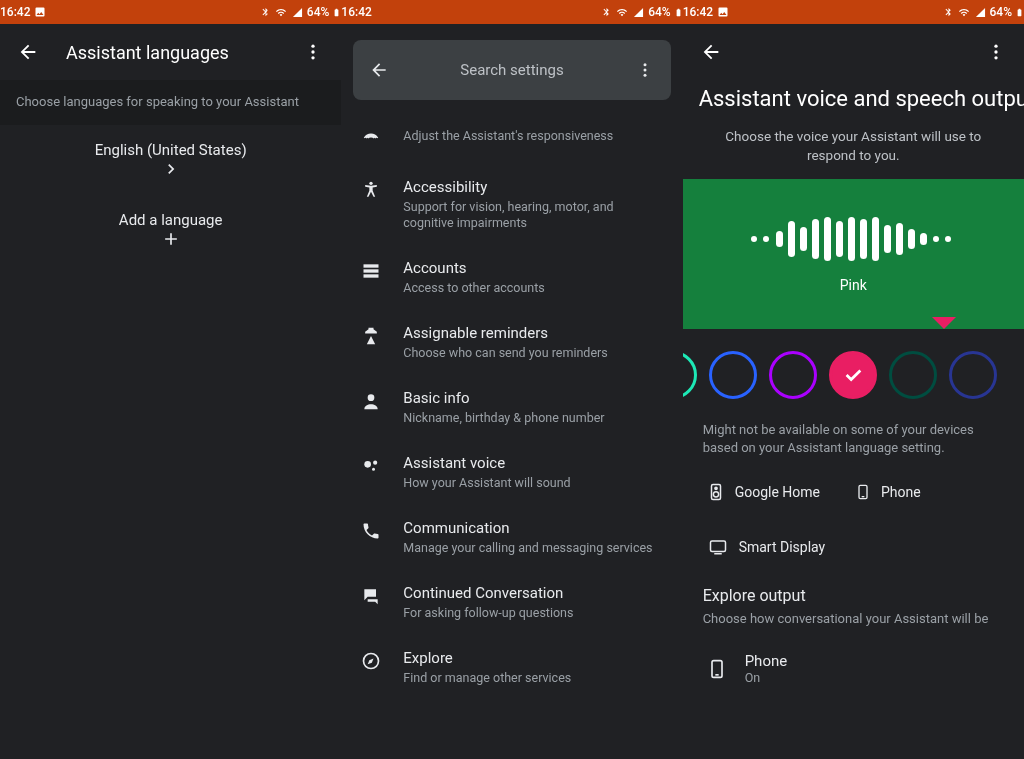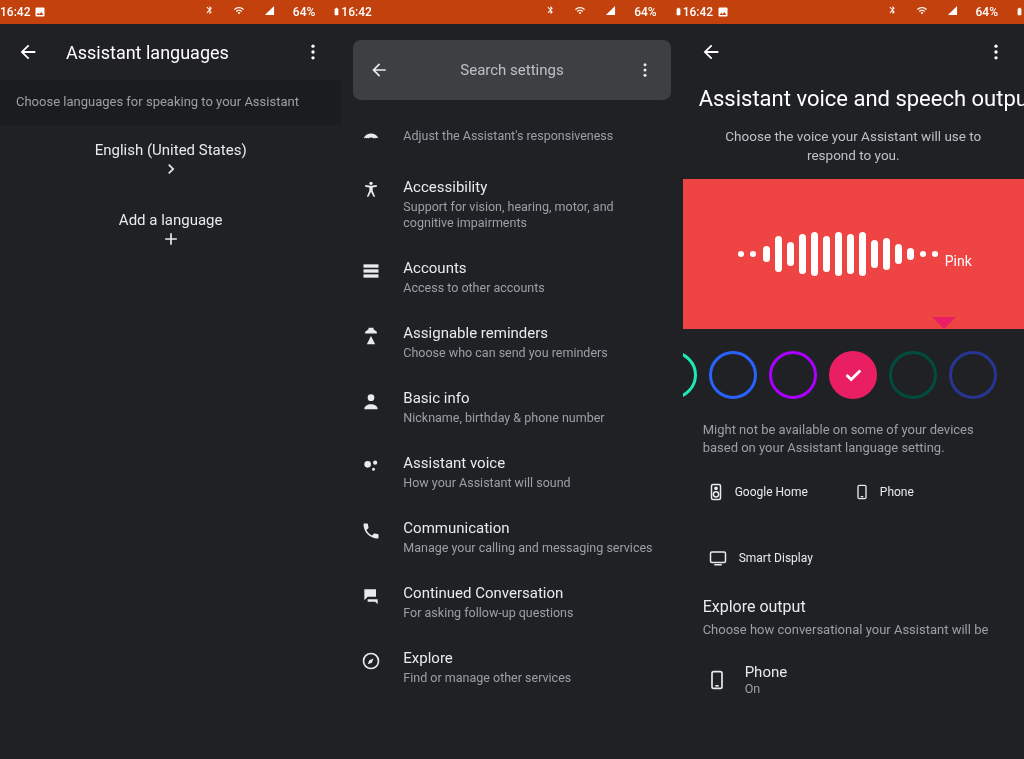--- a/index.html
+++ b/index.html
@@ -25,21 +25,21 @@
     height:24px;
     background:#c2410c;
     color:#fff;
     display:flex;
     align-items:center;
     justify-content:space-between;
     padding:0 0;
     font-size:12px;
     font-weight:500;
   }
-  .status .right { display:flex; align-items:flex-start; gap:17px; }
+  .status .right { display:flex; align-items:center; gap:3px; }
   .status svg { display:block; }
 
   
   .appbar {
     height:56px;
     display:flex;
     align-items:center;
     padding:0 8px;
     color:#fff;
     font-size:18px;
@@ -107,24 +107,24 @@
     overflow:visible;
   }
   .s3-sub {
     font-size:13.5px;
     color:#bdc1c6;
     text-align:center;
     padding:8px 28px 14px 28px;
     line-height:1.4;
   }
   .voice-card {
-    background:#ef4444;
+    background:#15803d;
     height:150px;
     display:flex;
-    flex-direction:row;
+    flex-direction:column;
     align-items:center;
     justify-content:center;
     position:relative;
   }
   .voice-card .label { color:#fff; font-size:14px; margin-top:14px;}
   .voice-card::after{
     content:"";
     position:absolute;
     bottom:-12px;
     left:249px;
@@ -146,25 +146,25 @@
   .vcircle.cut { margin-left:-24px; border-color:#1de9b6;}
   .vcircle.selected { background:#e91e63; border-color:#e91e63;}
   .note3 {
     font-size:13px;
     color:#9aa0a6;
     padding:4px 36px 18px 20px;
     line-height:1.4;
   }
   .dev-row {
     display:flex;
-    gap:46px;
+    gap:35px;
     padding:6px 24px 20px 24px;
     flex-wrap:wrap;
     color:#e8eaed;
-    font-size:12px;
+    font-size:14px;
     text-align:right;
   }
   .dev { display:flex; align-items:center; gap:10px;}
   .sect-h {
     color:#e8eaed;
     font-size:16px;
     padding:10px 20px 6px 20px;
   }
   .sect-d {
     color:#9aa0a6;

